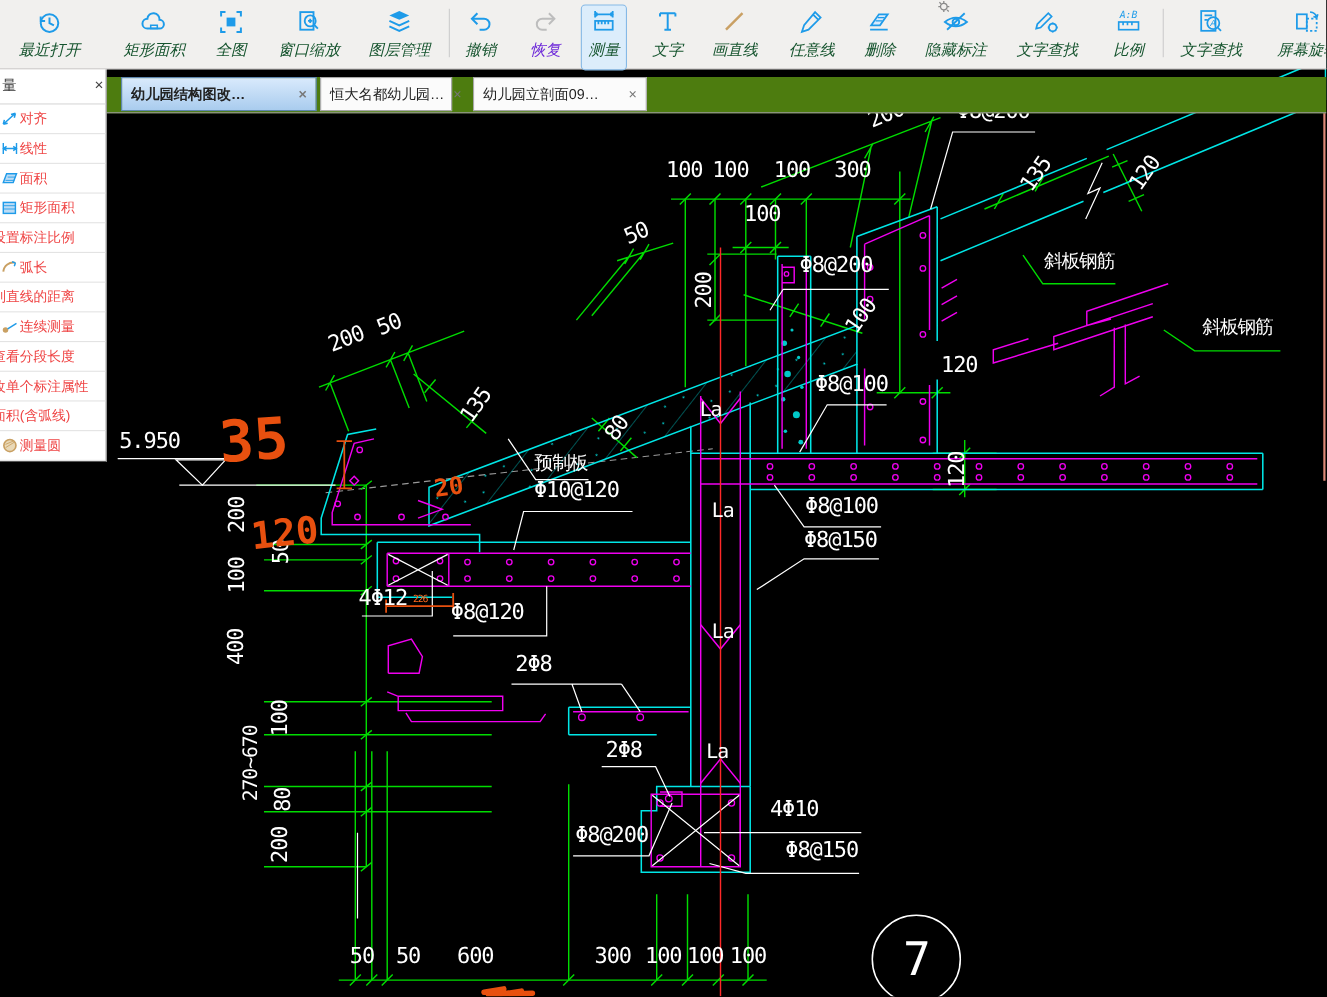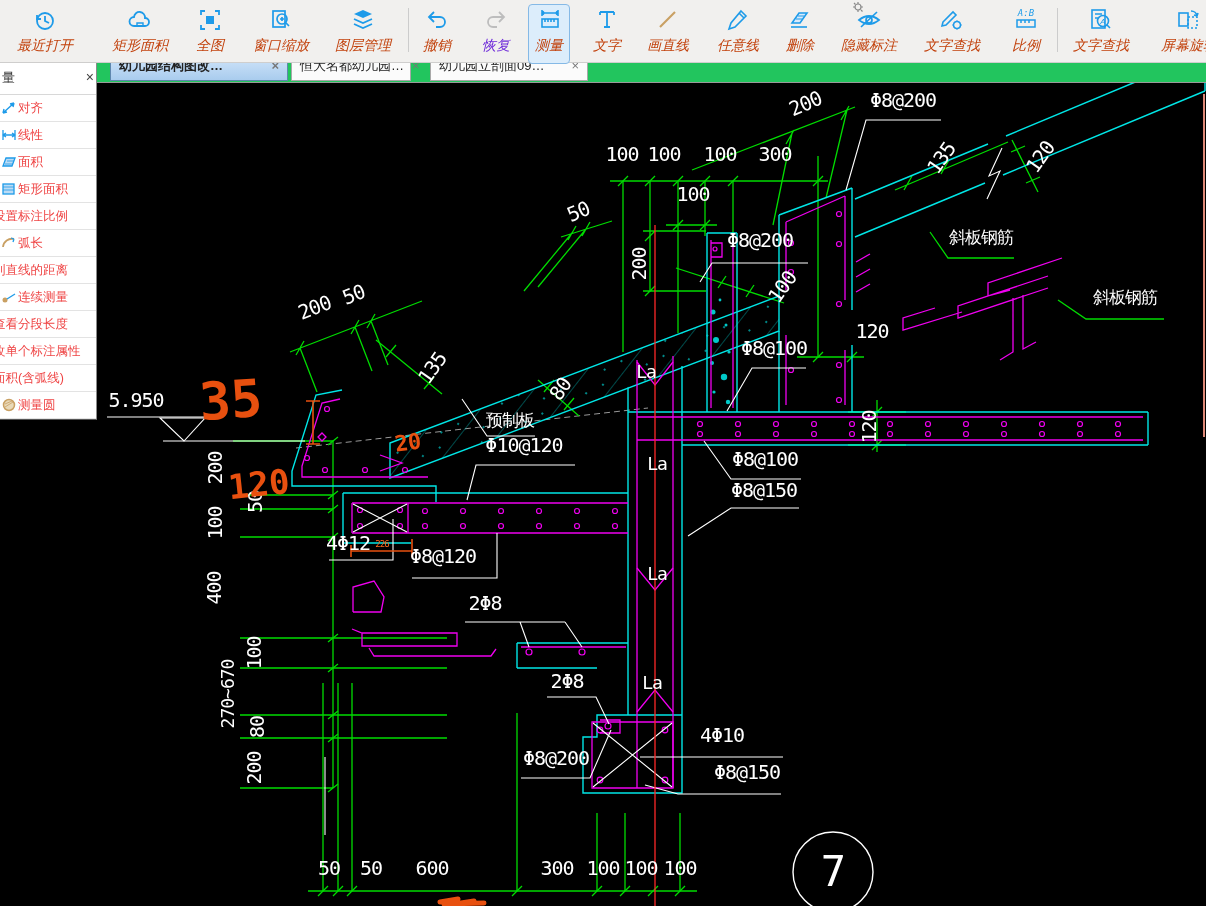--- a/index.html
+++ b/index.html
@@ -1,27 +1,27 @@
 <!DOCTYPE html>
 <html><head>
 <meta charset="utf-8">
 <style>
   html,body{margin:0;padding:0;background:#000;}
   #app{position:relative;width:1206px;height:906px;overflow:hidden;background:#000;font-family:"Liberation Sans",sans-serif;}
   
   #toolbar{position:absolute;left:0;top:0;width:1206px;height:62px;background:#f1f0ee;border-bottom:1px solid #cfcecd;z-index:20;}
   .titem{position:absolute;top:4px;height:54px;text-align:center;cursor:pointer;transform:translateX(-50%);padding:2px 6px;border:1px solid transparent;border-radius:4px;font-style:italic;}
   .titem .ticon{display:block;height:28px;}
-  .titem .tlabel{display:block;font-size:14px;color:#c2410c;white-space:nowrap;line-height:20px;}
-  .titem.selected{background:#dcedfb;border:1px solid #85b9e6;text-align:right;}
+  .titem .tlabel{display:block;font-size:14px;color:#14532d;white-space:nowrap;line-height:20px;}
+  .titem.selected{background:#dcedfb;border:1px solid #85b9e6;}
   .titem.disabled .tlabel{color:#6d28d9;}
   .tsep{position:absolute;top:8px;width:1px;height:44px;background:#cccccc;}
   #minigear{position:absolute;left:851px;top:0px;z-index:21;}
   
-  #tabbar{position:absolute;left:0;top:50px;width:1206px;height:32px;background:#22c55e;border-bottom:1px solid #9a9a9a;z-index:10;}
+  #tabbar{position:absolute;left:0;top:70px;width:1206px;height:32px;background:#4d7c0f;border-bottom:1px solid #9a9a9a;z-index:10;}
   .tab{position:absolute;top:0;height:31px;background:#fbfbfb;border:1px solid #a8a8a8;box-sizing:border-box;display:flex;align-items:center;justify-content:space-between;padding:0 8px;font-size:13px;color:#222;cursor:pointer;white-space:nowrap;}
   .tab .x{color:#777;font-size:13px;margin-left:8px;cursor:pointer;}
   .tab.active{background:linear-gradient(#d9eafc,#a9ccee);border:1px solid #5f87ae;font-weight:bold;}
   #gxbtn{position:absolute;left:63px;top:5px;width:19px;height:20px;background:#bbbbbb;color:#f3f3f3;font-size:12px;text-align:center;line-height:20px;z-index:12;cursor:pointer;}
   
   #panel{position:absolute;left:0;top:62px;width:96px;background:#ffffff;border-right:1px solid #8a8a8a;border-bottom:1px solid #555;z-index:15;overflow:hidden;}
   #phead{height:32px;position:relative;border-bottom:1px solid #d8d8d8;}
   #ptitle{position:absolute;left:2px;top:7px;font-size:13px;color:#333;}
   #pclose{position:absolute;right:2px;top:7px;font-size:14px;color:#444;cursor:pointer;}
   .pitem{height:26px;line-height:26px;border-bottom:1px solid #e3e3e3;font-size:12.5px;color:#ef4444;white-space:nowrap;display:flex;align-items:center;cursor:pointer;}

